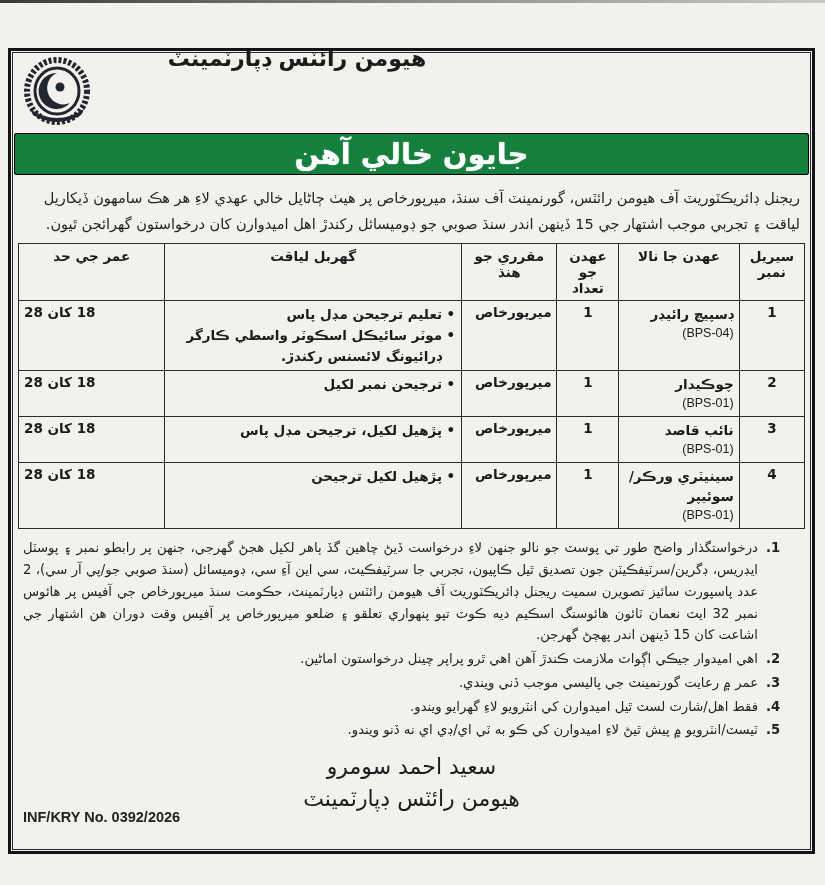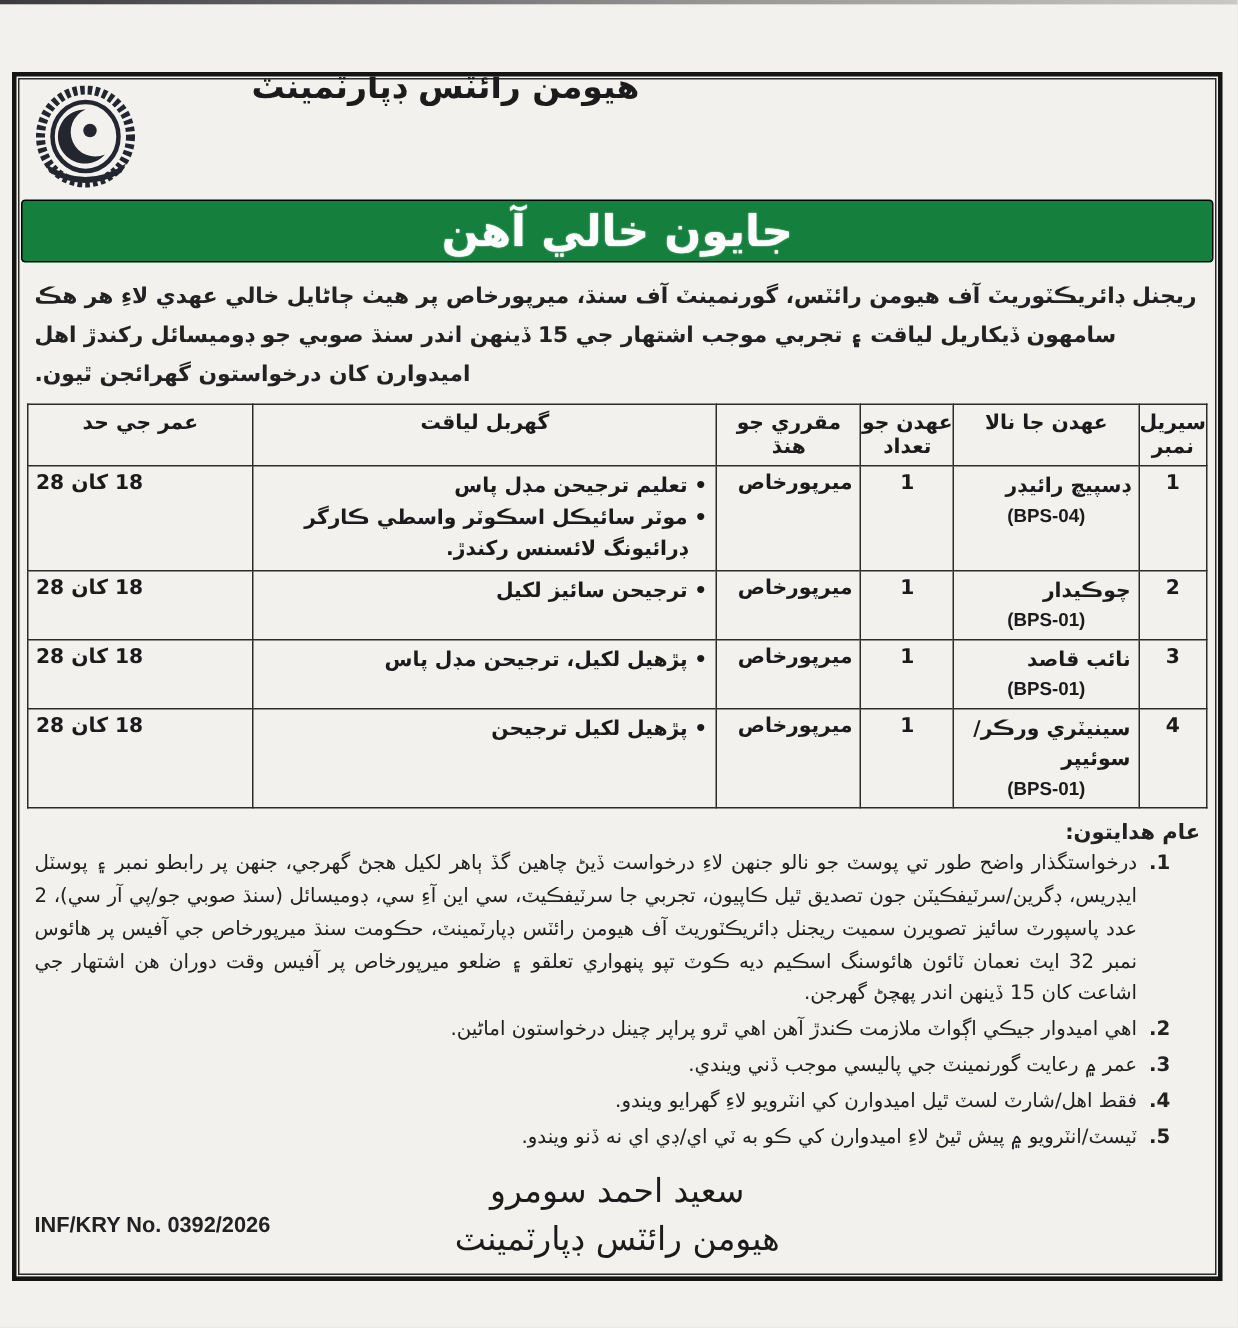--- a/index.html
+++ b/index.html
@@ -40,35 +40,35 @@
     margin:0 3px;height:42px;background:#15803d;border-radius:3px;
     display:flex;align-items:center;justify-content:center;
     box-shadow:inset 0 0 0 1px #000;
   }
   .banner span{
     color:#fdfdfd;font-size:29px;font-weight:bold;letter-spacing:1px;
     text-shadow:0 0 1px #fff;
   }
   
   .intro{
-    margin:10px 12px 6px 12px;direction:rtl;text-align:left;
-    font-size:14.5px;font-weight:700;line-height:1.8;color:#222;
+    margin:10px 12px 6px 12px;direction:rtl;text-align:right;
+    font-size:14.5px;font-weight:400;line-height:1.8;color:#222;
   }
   
   table.jobs{
     width:calc(100% - 14px);margin:2px 7px;border-collapse:collapse;
     direction:rtl;font-size:13.5px;
   }
   table.jobs th,table.jobs td{
     border:1.6px solid #2b2b2b;vertical-align:top;padding:3px 5px;
   }
-  table.jobs th{font-weight:bold;font-size:13.5px;text-align:center;padding:4px 0;}
+  table.jobs th{font-weight:bold;font-size:13.5px;text-align:center;padding:4px 10px;}
   td.c-serial{text-align:center;font-weight:bold;}
   td.c-post{text-align:right;font-weight:bold;line-height:1.5;}
-  .bps{display:block;text-align:center;font-family:"Liberation Sans",sans-serif;font-weight:bold;font-size:12.5px;direction:ltr;}
+  .bps{display:block;text-align:right;font-family:"Liberation Sans",sans-serif;font-weight:normal;font-size:12.5px;direction:ltr;}
   td.c-count{text-align:center;font-weight:bold;}
   td.c-place{font-weight:bold;}
   td.c-qual ul{margin:0;padding:0 14px 0 0;list-style:none;}
   td.c-qual li{position:relative;line-height:1.55;font-weight:600;}
   td.c-qual li::before{content:"•";position:absolute;right:-13px;top:0;font-weight:bold;}
   td.c-age{text-align:left;font-weight:bold;white-space:nowrap;}
   
   .instructions{margin:8px 12px 4px 12px;direction:rtl;font-size:13.2px;color:#222;}
   .inst-heading{font-weight:bold;font-size:14px;margin-bottom:2px;}
   .inst-item{display:flex;direction:rtl;margin:2px 0;line-height:1.65;}
@@ -154,21 +154,21 @@
         <tr>
           <td class="c-serial">2</td>
           <td class="c-post">
             <span>چوڪيدار</span>
             <span class="bps">(BPS-01)</span>
           </td>
           <td class="c-count">1</td>
           <td class="c-place">ميرپورخاص</td>
           <td class="c-qual">
             <ul>
-                <li>ترجيحن سائيز لکيل</li>
+                <li>ترجيحن نمبر لکيل</li>
               </ul>
           </td>
           <td class="c-age">18 کان 28</td>
         </tr>
         <tr>
           <td class="c-serial">3</td>
           <td class="c-post">
             <span>نائب قاصد</span>
             <span class="bps">(BPS-01)</span>
           </td>
@@ -193,21 +193,20 @@
             <ul>
                 <li>پڙهيل لکيل ترجيحن</li>
               </ul>
           </td>
           <td class="c-age">18 کان 28</td>
         </tr>
       </tbody>
     </table>
 
     <div class="instructions">
-      <div class="inst-heading">عام هدايتون:</div>
       <div class="inst-item">
         <span class="inst-num">1.</span>
         <span class="inst-text">درخواستگذار واضح طور تي پوسٽ جو نالو جنهن لاءِ درخواست ڏيڻ چاهين گڏ ٻاهر لکيل هجڻ گهرجي، جنهن پر رابطو نمبر ۽ پوسٽل ايڊريس، ڊگرين/سرٽيفڪيٽن جون تصديق ٿيل ڪاپيون، تجربي جا سرٽيفڪيٽ، سي اين آءِ سي، ڊوميسائل (سنڌ صوبي جو/پي آر سي)، 2 عدد پاسپورٽ سائيز تصويرن سميت ريجنل ڊائريڪٽوريٽ آف هيومن رائٽس ڊپارٽمينٽ، حڪومت سنڌ ميرپورخاص جي آفيس پر هائوس نمبر 32 ايٽ نعمان ٽائون هائوسنگ اسڪيم ديه ڪوٽ تپو پنهواري تعلقو ۽ ضلعو ميرپورخاص پر آفيس وقت دوران هن اشتهار جي اشاعت کان 15 ڏينهن اندر پهچڻ گهرجن.</span>
       </div>
       <div class="inst-item">
         <span class="inst-num">2.</span>
         <span class="inst-text">اهي اميدوار جيڪي اڳواٽ ملازمت ڪندڙ آهن اهي ٿرو پراپر چينل درخواستون اماڻين.</span>
       </div>
       <div class="inst-item">
         <span class="inst-num">3.</span>

